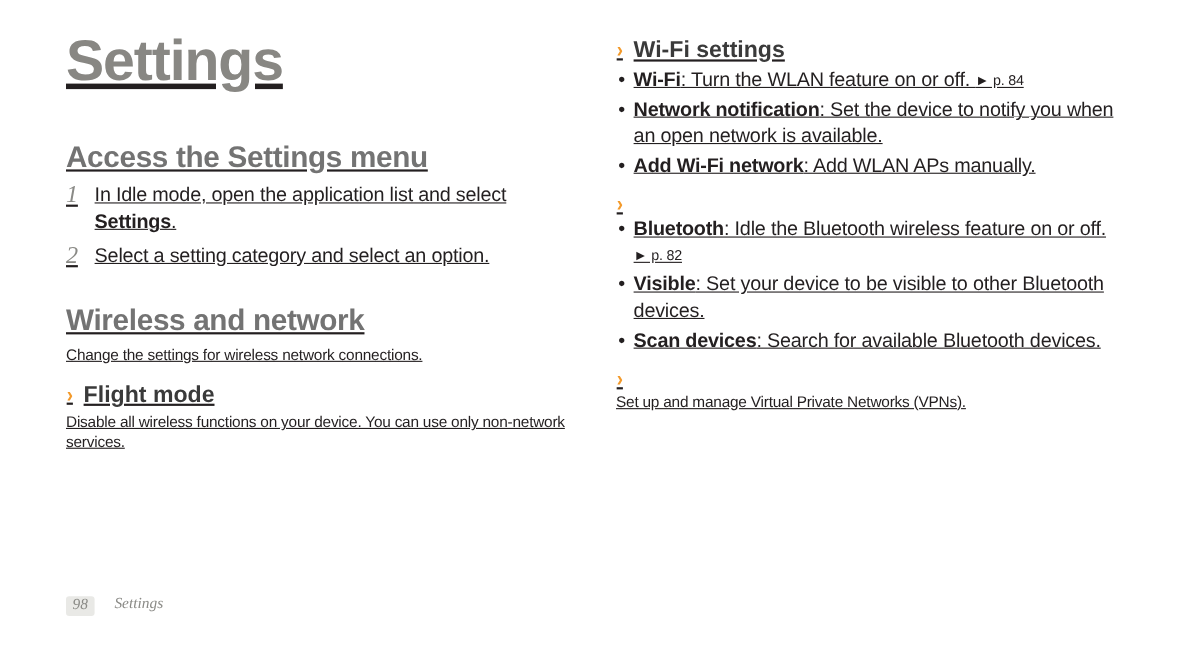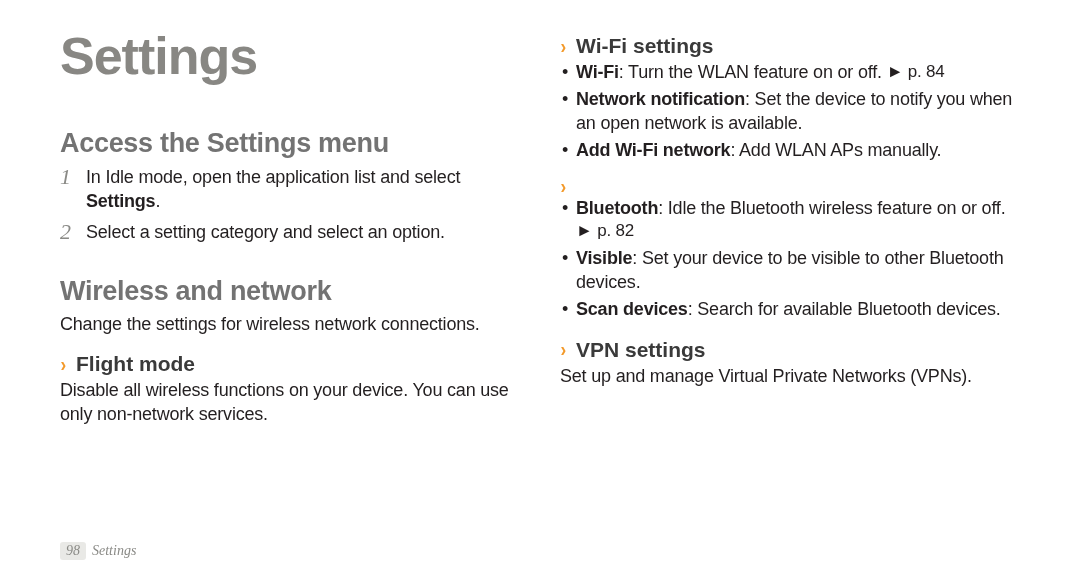--- a/index.html
+++ b/index.html
@@ -13,20 +13,21 @@
     -webkit-font-smoothing: antialiased;
   }
   .page {
     position: relative;
     width: 1064px;
     height: 586px;
     box-sizing: border-box;
     padding: 30px 44px 28px 60px;
     display: flex;
     flex-direction: column;
+    text-decoration: underline;
   }
   .columns {
     flex: 1;
     display: flex;
     gap: 40px;
   }
   .col {
     flex: 1;
     min-width: 0;
   }
@@ -61,21 +62,21 @@
   .chevron {
     display: inline-block;
     width: 8px; height: 14px;
     color: #f39a2b;
     font-size: 20px;
     line-height: 14px;
     font-weight: 700;
     transform: scaleX(0.85);
   }
   .body {
-    font-size: 18px;
+    font-size: 14px;
     line-height: 1.3;
     margin: 0 0 16px 0;
     letter-spacing: -0.2px;
   }
   .steps { margin: 0 0 0 0; padding: 0; }
   .step {
     display: flex;
     gap: 10px;
     font-size: 18px;
     line-height: 1.35;
@@ -101,28 +102,28 @@
     margin-bottom: 4px;
     letter-spacing: -0.2px;
   }
   .bullets li::before {
     content: "•";
     position: absolute;
     left: 2px;
     top: 0;
   }
   .bullets li b { font-weight: 700; }
-  .tri { font-size: 17px; position: relative; top: -1px; }
+  .tri { font-size: 13px; position: relative; top: -1px; }
   .footer {
     position: absolute;
     left: 60px;
     bottom: 26px;
     display: flex;
-    align-items: center;
-    gap: 6px;
+    align-items: flex-start;
+    gap: 18px;
     font-size: 14px;
   }
   .footer .pg {
     background: #e9e9e6;
     color: #8a8a86;
     font-style: italic;
     padding: 1px 6px;
     border-radius: 3px;
     font-family: Georgia, serif;
   }
@@ -191,21 +192,20 @@
         <ul class="bullets">
           <li><b>Bluetooth</b><span>: Idle the Bluetooth wireless feature on or off. </span><br><span class="tri">► p. 82</span></li>
           <li><b>Visible</b><span>: Set your device to be visible to other Bluetooth devices.</span></li>
           <li><b>Scan devices</b><span>: Search for available Bluetooth devices.</span></li>
         </ul>
       </div>
 
       <div class="rc-block">
         <div class="h2">
           <span class="chevron">›</span>
-          <span>VPN settings</span>
         </div>
         <p class="body">Set up and manage Virtual Private Networks (VPNs).</p>
       </div>
     </div>
   </div>
 
   <div class="footer">
     <span class="pg">98</span>
     <span class="sec">Settings</span>
   </div>

